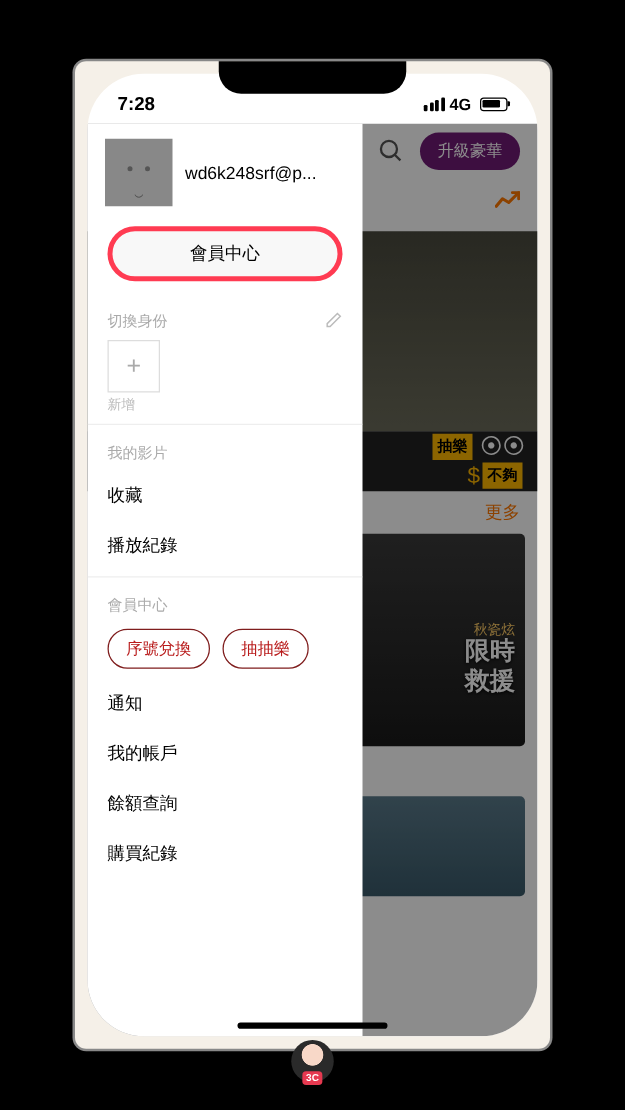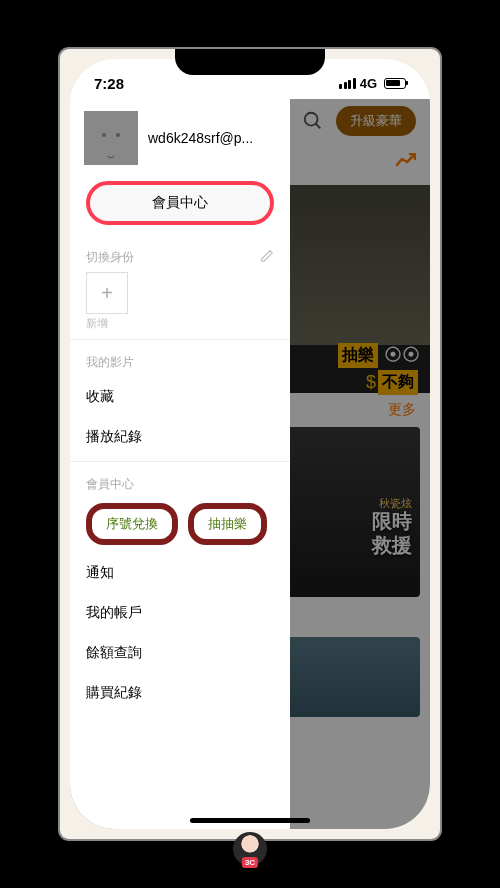--- a/index.html
+++ b/index.html
@@ -112,21 +112,21 @@
     .main-header {
       height: 44px;
       display: flex;
       align-items: center;
       justify-content: flex-end;
       padding: 0 14px;
       gap: 12px;
     }
     .search-icon-svg { width: 22px; height: 22px; }
     .upgrade-btn {
-      background: #a16207;
+      background: #701a75;
       color: #fff;
       border-radius: 18px;
       padding: 6px 14px;
       font-size: 13px;
       font-weight: 500;
     }
     .tabs-row {
       display: flex;
       padding: 0 14px;
       gap: 16px;
@@ -148,21 +148,21 @@
       display: flex;
       align-items: center;
       justify-content: flex-end;
       padding-right: 10px;
       position: relative;
     }
     .promo-text-small {
       background: #ffb800;
       color: #000;
       padding: 2px 4px;
-      font-size: 16px;
+      font-size: 12px;
       font-weight: 700;
       margin-right: 2px;
     }
     .film-icons { color: #fff; font-size: 18px; margin-left: 4px; }
     .more-link {
       text-align: right;
       padding: 8px 14px;
       color: #ff7800;
       font-size: 14px;
     }
@@ -326,25 +326,25 @@
       height: 1px;
       background: #eee;
       margin: 4px 0;
     }
     .pill-row {
       display: flex;
       gap: 10px;
       padding: 4px 16px 8px;
     }
     .pill {
-      border: 6px solid #7f1d1d;
+      border: 1px solid #7f1d1d;
       border-radius: 18px;
       padding: 6px 14px;
       font-size: 13px;
-      color: #4d7c0f;
+      color: #b91c1c;
     }
     .home-indicator {
       position: absolute;
       bottom: 6px;
       left: 50%;
       transform: translateX(-50%);
       width: 120px;
       height: 5px;
       background: #000;
       border-radius: 3px;

